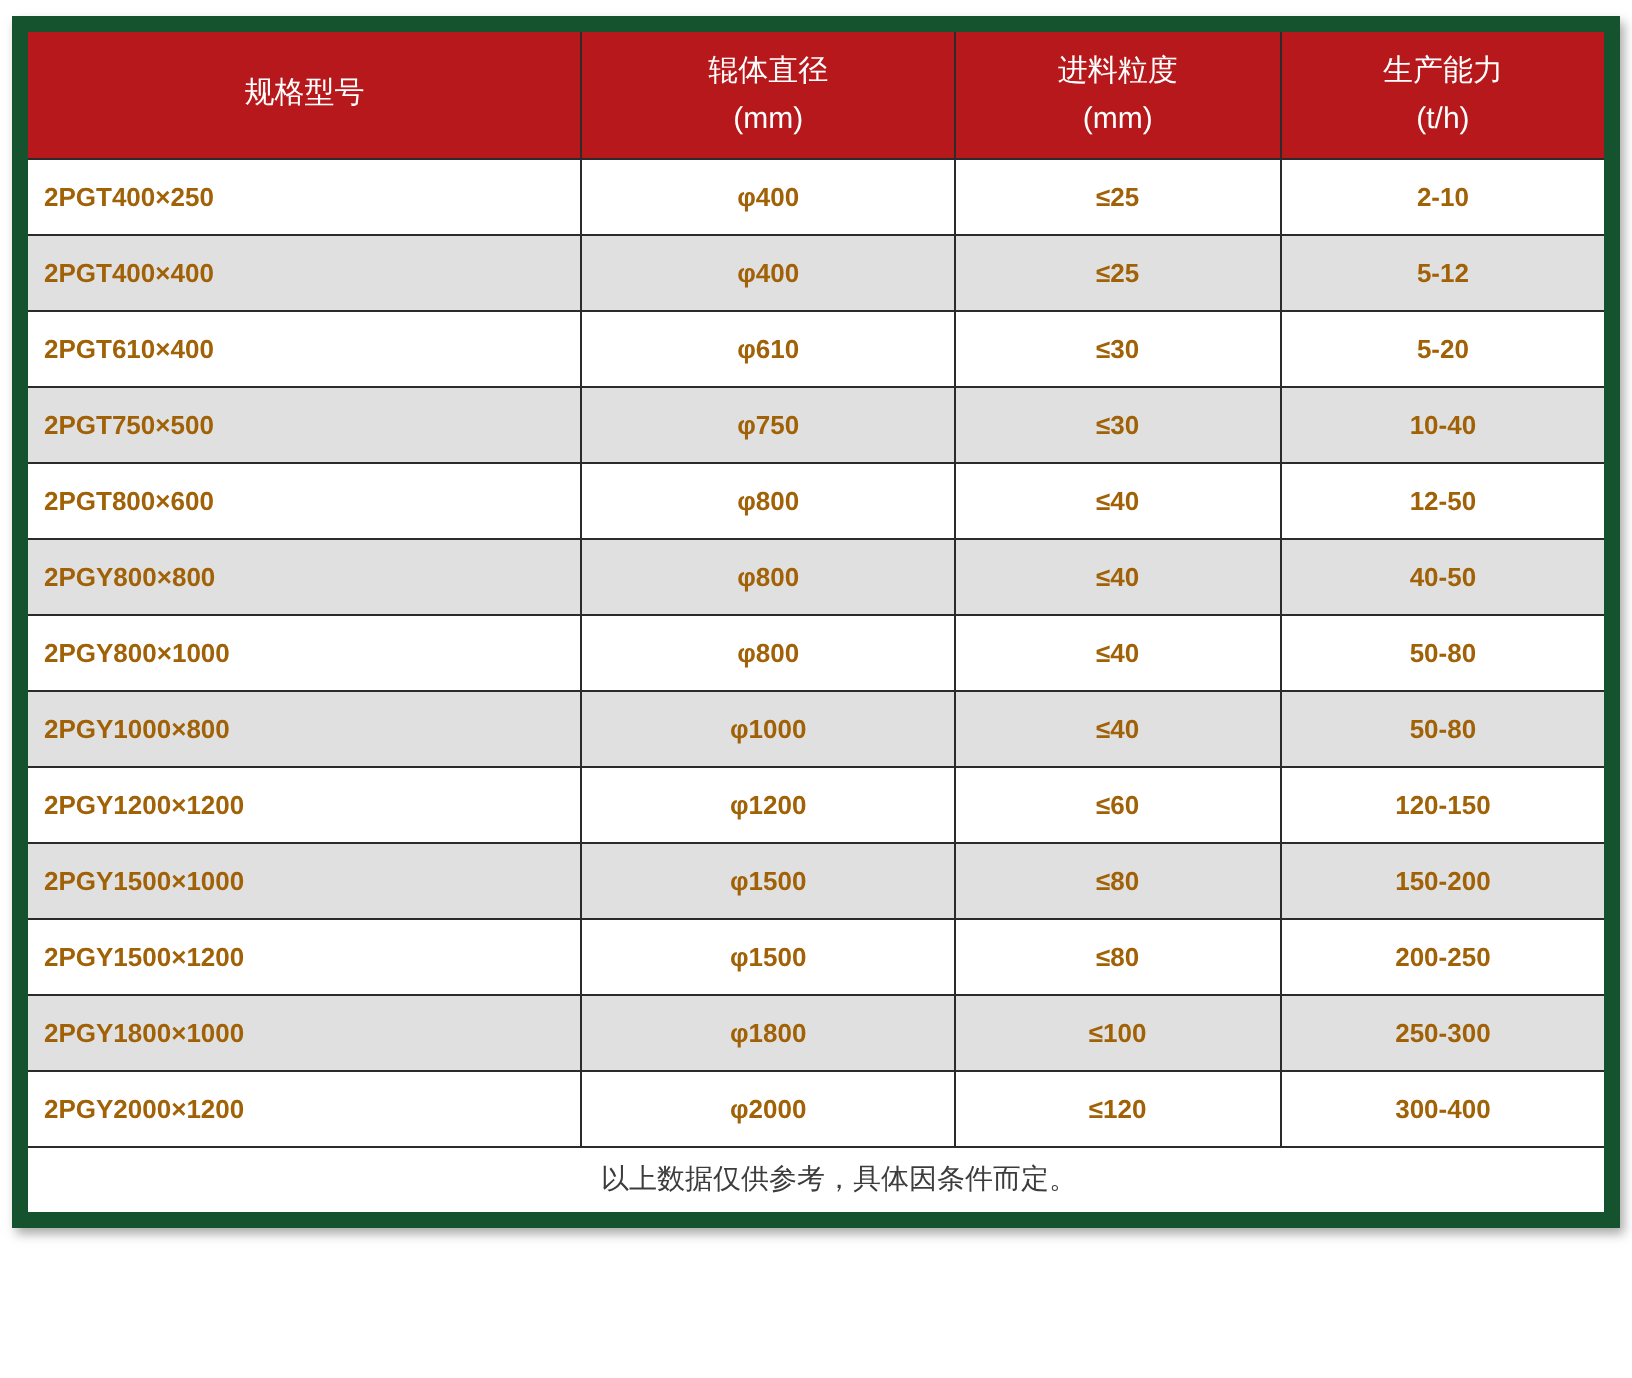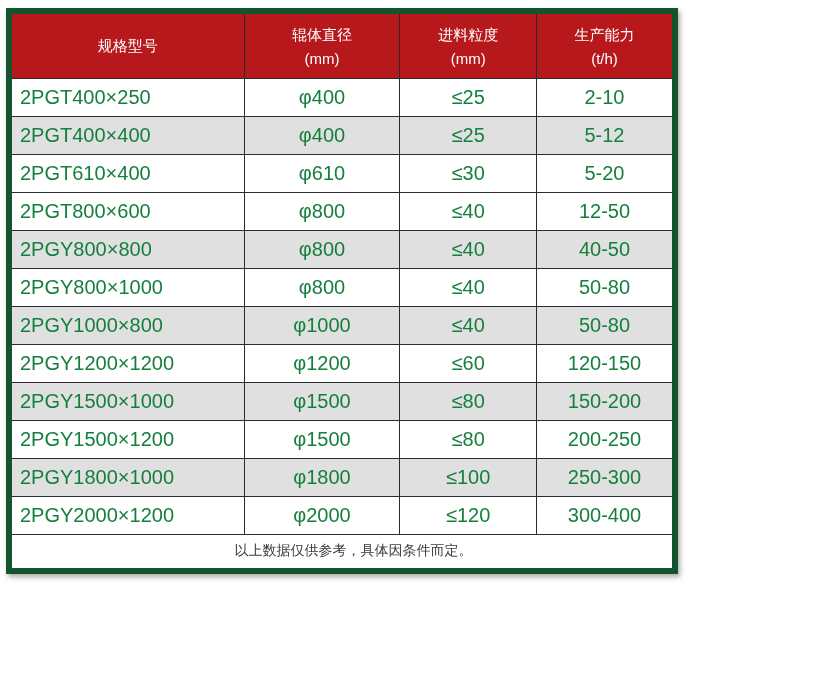--- a/index.html
+++ b/index.html
@@ -11,22 +11,22 @@
   .page {
     width: 816px;
     height: 689px;
     box-sizing: border-box;
     padding: 8px 6px 0 6px;
     background: #ffffff;
   }
   table.spec-table {
     border-collapse: collapse;
     table-layout: fixed;
-    width: 672px;
-    border: 6px solid #14532d;
+    width: 804px;
+    border: 8px solid #14532d;
     box-shadow: 2px 3px 5px rgba(100,100,100,0.55);
     background: #ffffff;
   }
   th, td {
     border: 1px solid #2b2b2b;
     box-sizing: border-box;
     overflow: hidden;
     white-space: nowrap;
   }
   thead th {
@@ -35,23 +35,24 @@
     font-weight: 400;
     font-size: 15px;
     text-align: center;
     vertical-align: middle;
     padding: 0;
   }
   thead .h-title { line-height: 26px; }
   thead .h-unit  { line-height: 22px; }
   tbody td {
     height: 38px;
-    font-size: 20px;
-    color: #15803d;
+    font-size: 13px;
+    color: #a16207;
     background: #ffffff;
+    font-weight: bold;
   }
   tbody td.model {
     text-align: left;
     padding-left: 8px;
   }
   tbody td.center { text-align: center; }
   tbody tr.alt td { background: #e0e0e0; margin-left: 47px; }
   tfoot td {
     height: 37px;
     text-align: center;
@@ -104,20 +105,26 @@
           <td class="center">φ400</td>
           <td class="center">≤25</td>
           <td class="center">5-12</td>
         </tr>
         <tr>
           <td class="model">2PGT610×400</td>
           <td class="center">φ610</td>
           <td class="center">≤30</td>
           <td class="center">5-20</td>
         </tr>
+        <tr class="alt">
+          <td class="model">2PGT750×500</td>
+          <td class="center">φ750</td>
+          <td class="center">≤30</td>
+          <td class="center">10-40</td>
+        </tr>
         <tr>
           <td class="model">2PGT800×600</td>
           <td class="center">φ800</td>
           <td class="center">≤40</td>
           <td class="center">12-50</td>
         </tr>
         <tr class="alt">
           <td class="model">2PGY800×800</td>
           <td class="center">φ800</td>
           <td class="center">≤40</td>

